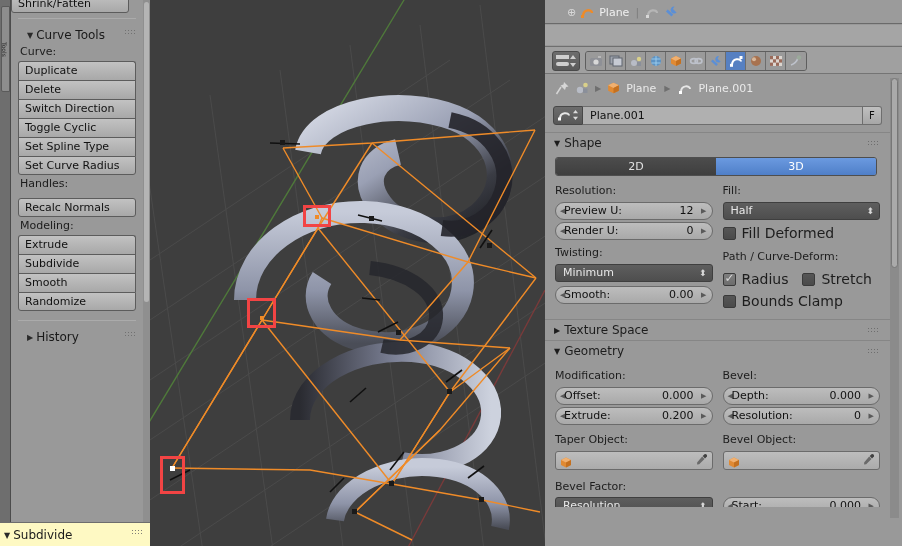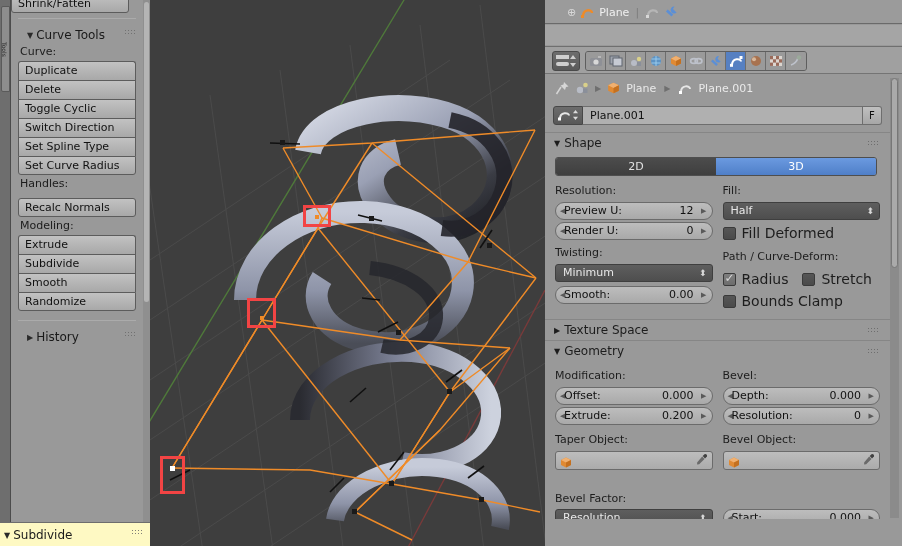--- a/index.html
+++ b/index.html
@@ -168,22 +168,22 @@
 
       <div class="lp-hdr">
         <span class="tri">▼</span><span>Curve Tools</span>
         <span class="grip"></span>
       </div>
 
       <div class="lp-label">Curve:</div>
       <div>
         <div class="lp-btn top">Duplicate</div>
         <div class="lp-btn mid">Delete</div>
+        <div class="lp-btn mid">Switch Direction</div>
         <div class="lp-btn mid">Toggle Cyclic</div>
-        <div class="lp-btn mid">Switch Direction</div>
         <div class="lp-btn mid">Set Spline Type</div>
         <div class="lp-btn bot">Set Curve Radius</div>
       </div>
 
       <div class="lp-label">Handles:</div>
 
       <div style="height:5px"></div>
       <div class="lp-btn">Recalc Normals</div>
 
       <div class="lp-label">Modeling:</div>
@@ -608,21 +608,21 @@
             <span class="pip">
               <svg width="13" height="13" viewBox="0 0 13 13">
                   <path d="M9.5 1.2 a1.8 1.8 0 0 1 2.4 2.4 L10 5.4 L7.7 3.1 Z" fill="#404040"></path>
                   <path d="M7.2 3.6 L9.5 5.9 L4.2 11.2 L2 11.6 L2.3 9.3 Z" fill="#6a6a6a"></path>
                 </svg>
             </span>
           </div>
         </div>
       </div>
 
-      <div class="sublabel" style="margin-left:10px;margin-top:20px">Bevel Factor:</div>
+      <div class="sublabel" style="margin-left:10px;margin-top:8px">Bevel Factor:</div>
 
       <div class="cols" style="margin-top:1px; overflow:hidden; height:10px;">
         <div class="col">
           <div class="dropdown" style="margin-top:0">
             <span class="dv">Resolution</span>
             <span class="dar">⬍</span>
           </div>
         </div>
         <div class="col">
           <div class="numfield" style="margin-top:0">

